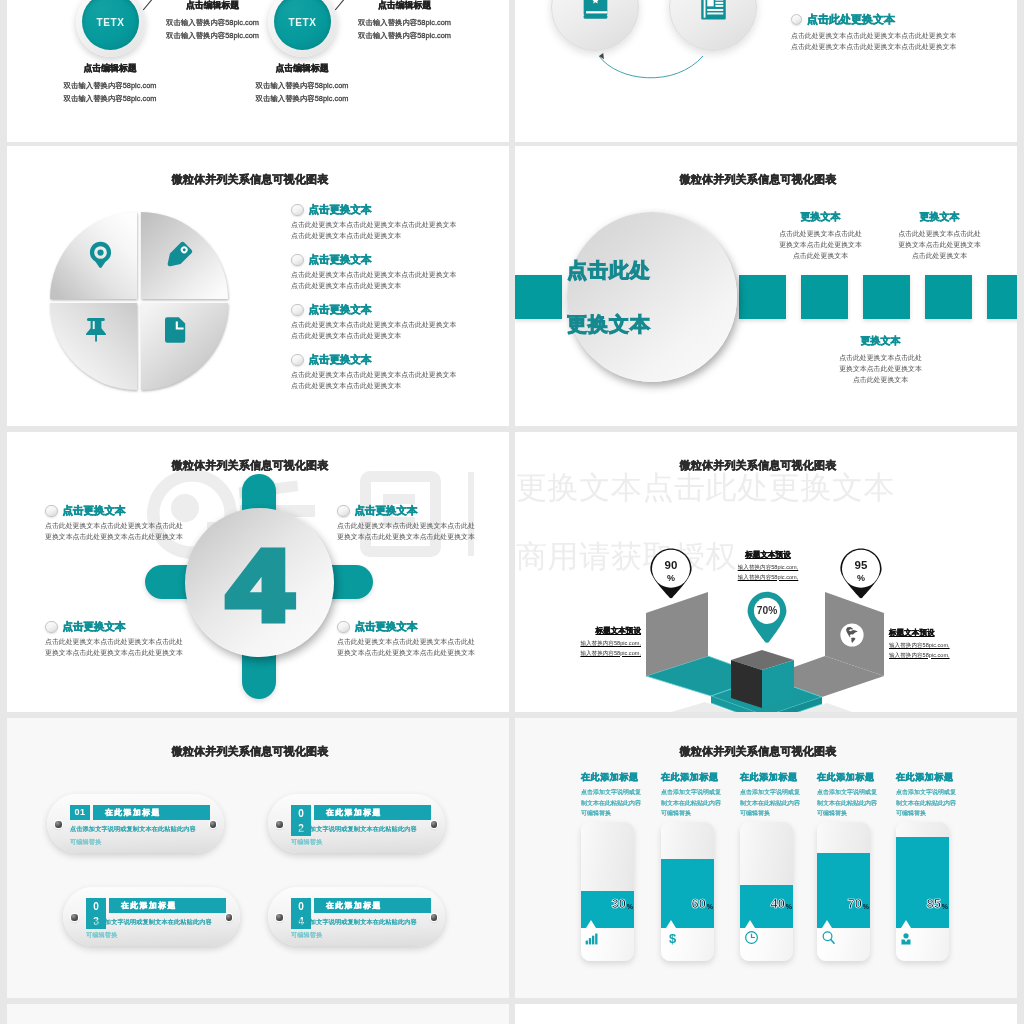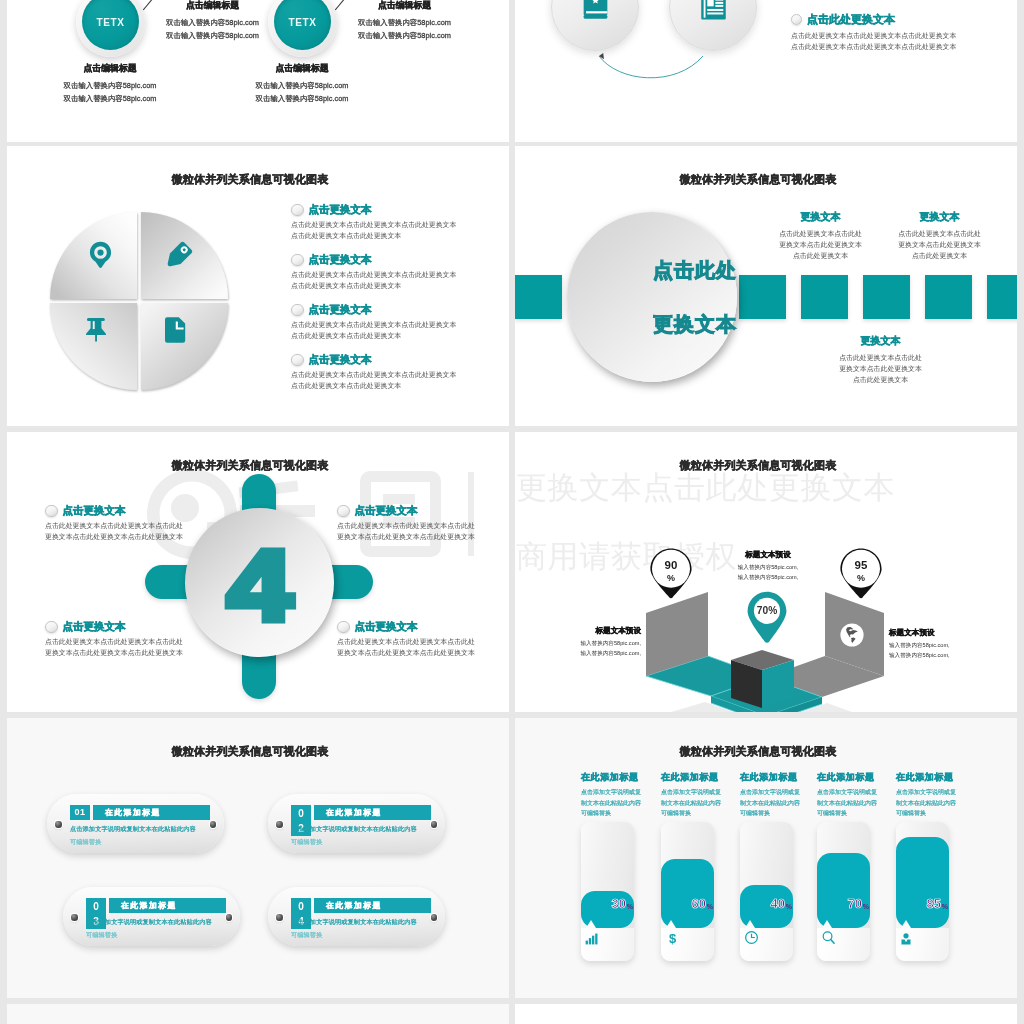--- a/index.html
+++ b/index.html
@@ -34,21 +34,21 @@
             display:flex; align-items:center; justify-content:center; }
   
   .s3col { position:absolute; width:185px; }
   .s3row { display:flex; align-items:center; gap:5px; margin-bottom:2px;}
   .s3dot { position:relative; width:12.5px; height:12.5px; display:inline-block; flex:0 0 auto;}
   
   .s4bar { position:absolute; top:129px; height:44px; background:#039b9d; box-shadow:0 2px 4px rgba(0,0,0,.14); }
   .s4circ { position:absolute; left:52px; top:66px; width:170px; height:170px; border-radius:50%;
             background: linear-gradient(138deg, #d3d3d3 0%, #dcdcdc 25%, #e9e9e9 50%, #f4f4f4 72%, #fbfbfb 100%);
             box-shadow: 2px 4px 8px rgba(0,0,0,.34);
-            display:flex; flex-direction:column; align-items:flex-end; justify-content:center; gap:27px; }
+            display:flex; flex-direction:column; align-items:flex-start; justify-content:center; gap:27px; }
   .s4ct { color:#15898f; font-weight:700; font-size:20px; letter-spacing:1px; -webkit-text-stroke:1.1px #15898f; }
   .s4col { position:absolute; width:101px; text-align:center; }
   .s4h { color:#0f8f96; font-weight:700; font-size:10px; margin-bottom:4px; -webkit-text-stroke:0.55px #0f8f96;}
   .s4b { color:#4e4e4e; font-size:6.9px; line-height:1.62; }
   
   .wm5 { position:absolute; left:140px; top:37px; }
   .s5arm { position:absolute; background:#089a9d; box-shadow:0 2px 5px rgba(0,0,0,.15); }
   .s5v { left:235px; top:42px; width:34px; height:225px; border-radius:17px; }
   .s5h { left:138px; top:133px; width:228px; height:34px; border-radius:17px; }
   .s5circ { position:absolute; left:178px; top:76px; width:149px; height:149px; border-radius:50%;
@@ -56,21 +56,21 @@
             box-shadow: 2px 4px 9px rgba(0,0,0,.32);
             display:flex; align-items:center; justify-content:center; }
   .s5num { color:#1c9498; font-size:100px; font-weight:700; line-height:1; -webkit-text-stroke:7px #1c9498;
            text-shadow: 1px 1px 0 rgba(255,255,255,.55), -1px -1px 0 rgba(255,255,255,.35);
            position:relative; top:2px; display:inline-block; transform:scaleX(1.18); }
   .s5col { position:absolute; width:190px; }
   
   .wm6a, .wm6b { position:absolute; color:#ededed; font-size:31px; font-weight:400; letter-spacing:0.6px; white-space:nowrap; line-height:1;}
   .wm6a { left:1px; top:40px; }
   .wm6b { left:1px; top:93px;margin-top:16px; }
-  .s6txt { position:absolute; width:120px; }
+  .s6txt { position:absolute; width:120px;text-decoration:underline; }
   .s6h { font-weight:700; color:#141414; font-size:7.6px; margin-bottom:3px; -webkit-text-stroke:0.4px #141414;}
   .s6b { color:#2f2f2f; font-size:5.6px; line-height:1.72; }
   
   .plate { position:absolute; width:185px; height:59px; border-radius:30px;
            background: linear-gradient(178deg, #fdfdfd 0%, #f4f4f4 42%, #eaeaea 70%, #dcdcdc 100%);
            box-shadow: 0 3px 7px rgba(0,0,0,.16); }
   .screw { position:absolute; top:27px; width:6.5px; height:6.5px; border-radius:50%;
            background: radial-gradient(circle at 34% 28%, #9b9b9b 0%, #555 50%, #2e2e2e 100%);
            box-shadow: 0 0 0 1.2px #ffffff, 0 1px 2px rgba(0,0,0,.3); }
   .pnum { position:absolute; left:23px; top:11px; width:20px; height:15px; background:#17a4b2;
@@ -83,21 +83,21 @@
   .psub  { top:44px; color:#74c6cd; -webkit-text-stroke:0.25px #74c6cd;}
   
   .chart8 { position:absolute; left:0; top:0; width:502px; height:280px; }
   .tcol { position:absolute; top:53px; width:52px; }
   .thead { color:#1493a0; font-weight:700; font-size:9px; white-space:nowrap; letter-spacing:.6px;
            -webkit-text-stroke:0.55px #1493a0; margin-bottom:3px; }
   .tdesc { color:#36a9b2; font-size:6px; line-height:1.75; width:62px; -webkit-text-stroke:0.2px #36a9b2;}
   .tube { position:absolute; left:0; top:51px; width:53px; height:139px; border-radius:9px;
           background:linear-gradient(98deg,#fafafa 0%,#f1f1f1 38%,#ebebeb 70%,#e2e2e2 100%);
           box-shadow:0 3px 6px rgba(0,0,0,.13); overflow:hidden; }
-  .fill { position:absolute; left:0; bottom:33px; width:100%; background:#07adbc; color:#701a75;border-radius:14px; }
+  .fill { position:absolute; left:0; bottom:33px; width:100%; background:#07adbc; color:#0f172a; }
   .fnum { position:absolute; right:8px; bottom:18px; font-size:13px; font-weight:700; line-height:1;
           -webkit-text-stroke:0.7px #fff; }
   .fpct { position:absolute; right:1px; bottom:18px; font-size:7px; font-weight:700; line-height:1; }
   .notch { position:absolute; left:5px; bottom:33px; width:0; height:0;
            border-left:5px solid transparent; border-right:5px solid transparent;
            border-bottom:8px solid #fafafa; }
   .tbot { position:absolute; left:0; bottom:0; width:100%; height:33px;
           background:linear-gradient(100deg,#ffffff 0%,#fbfbfb 45%,#f2f2f2 100%); }
   .ticon { position:absolute; left:4px; bottom:16px; }
 </style>

